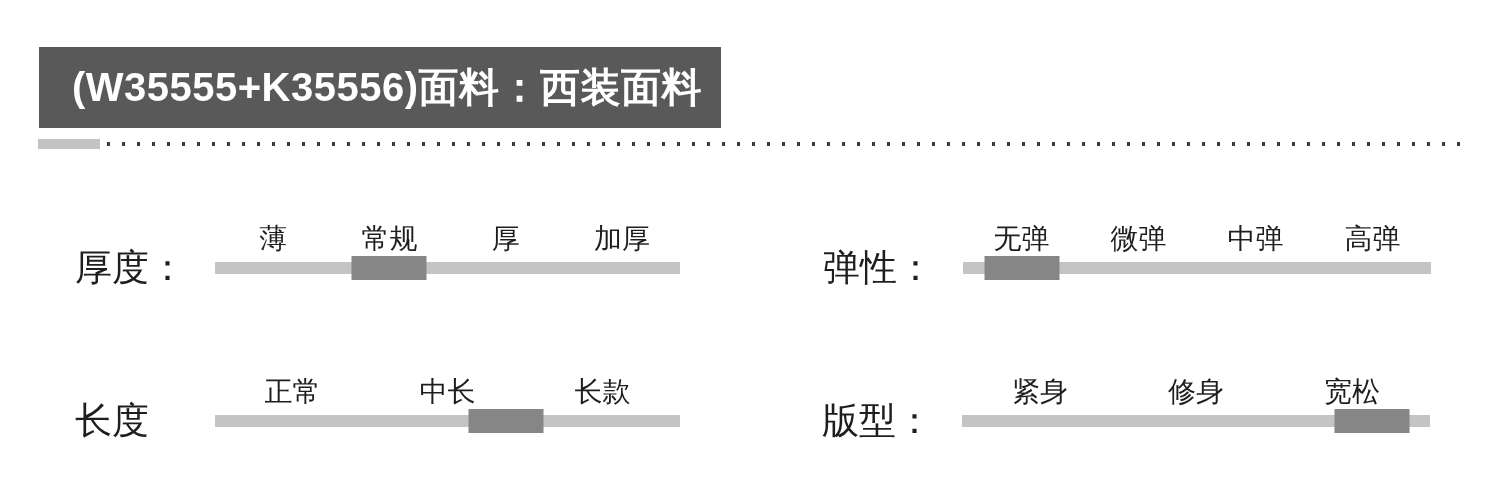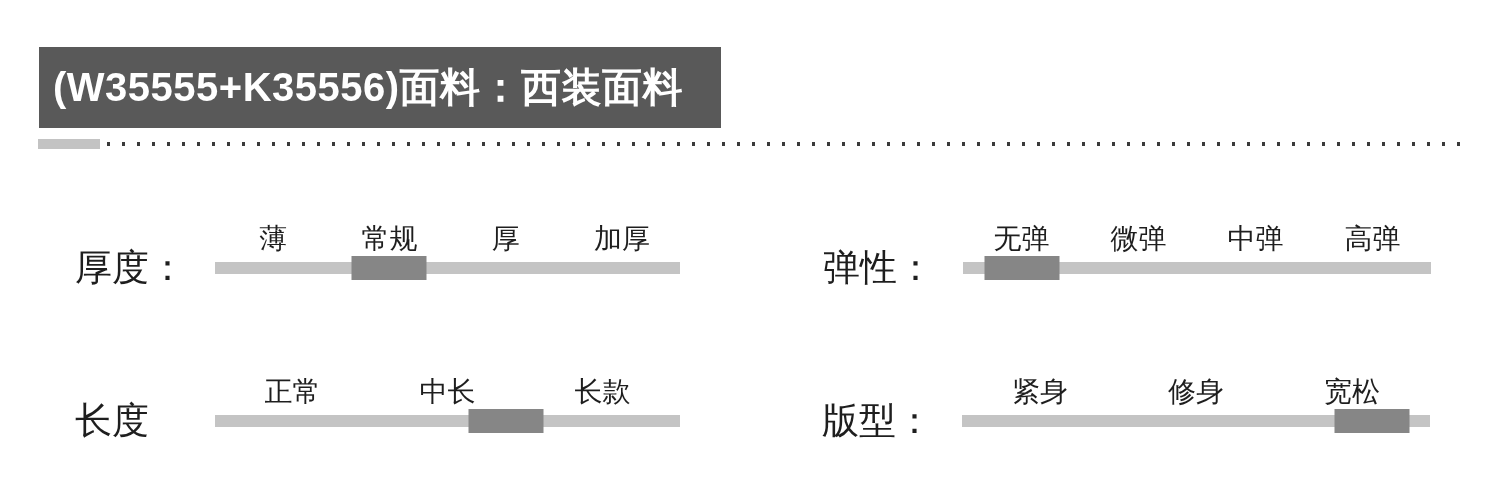--- a/index.html
+++ b/index.html
@@ -16,20 +16,21 @@
     position: absolute;
     left: 39px;
     top: 47px;
     width: 682px;
     height: 81px;
     background: var(--banner-bg, #595959);
     display: flex;
     align-items: center;
     box-sizing: border-box;
     padding-left: 14px;
+    justify-content: center;
   }
   .banner-title {
     color: var(--banner-text, #ffffff);
     font-size: 40px;
     font-weight: bold;
     white-space: nowrap;
     letter-spacing: 0.5px;
   }
   .divider-row {
     position: absolute;

